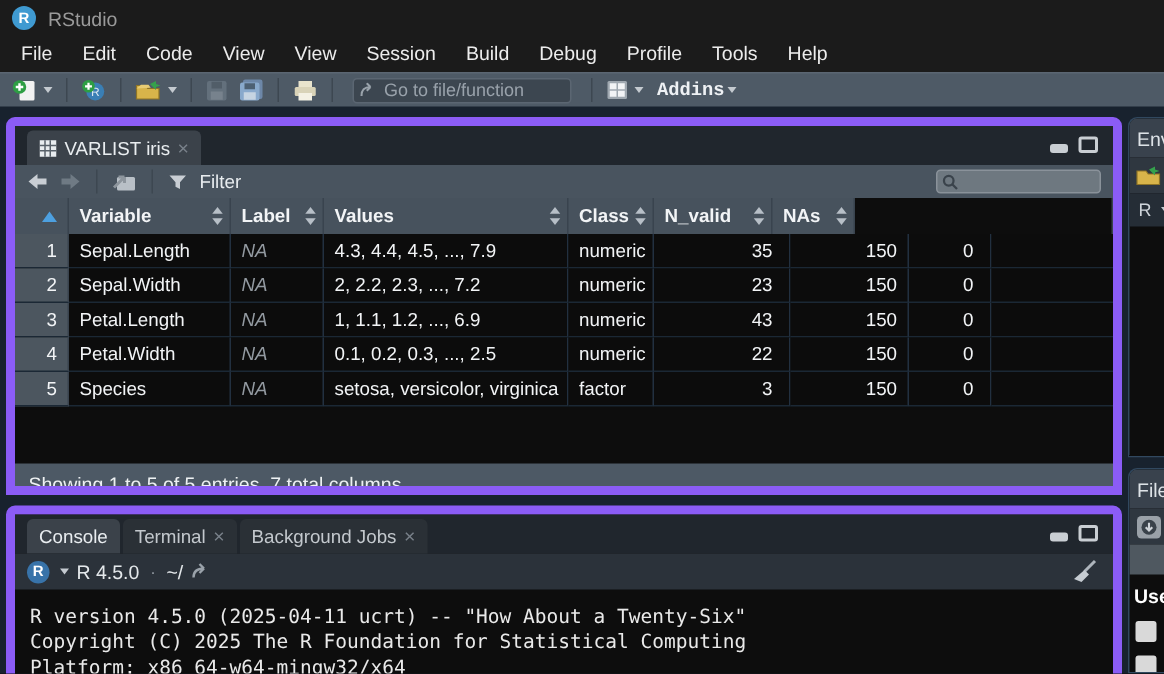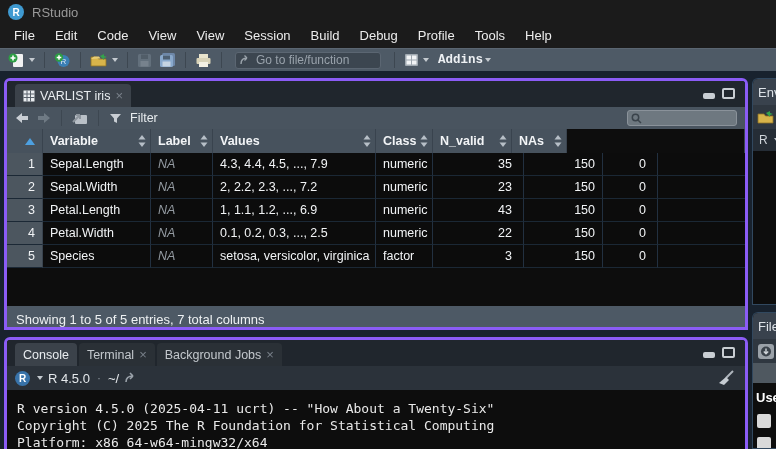--- a/index.html
+++ b/index.html
@@ -27,21 +27,21 @@
   .caret { width:0; height:0; border-left:3.5px solid transparent;
     border-right:3.5px solid transparent; border-top:4px solid #c4cad0; margin-left:2px; }
   .goto-box { width:146px; height:17px; background:#3c4650; border:1px solid #5b6672;
     border-radius:3px; display:flex; align-items:center; margin:0 6px; padding:0 4px; }
   .goto-box input { flex:1; background:transparent; border:none; outline:none;
     font-size:12px; color:#fca5a5; font-family:"Liberation Sans",sans-serif; }
   .goto-box input::placeholder { color:#99a2ab; }
   .addins { color:#eef1f4; font-size:12.5px; font-weight:bold; display:flex;
     align-items:center; margin-left:4px;font-family:Liberation Mono, monospace; }
   
-  .pane { position:absolute; background:#0d0d0d; border:3px solid #8b5cf6;
+  .pane { position:absolute; background:#0d0d0d; border:6px solid #8b5cf6;
     border-radius:6px 6px 0 0; overflow:hidden; }
   .pane-tabs { height:26px; background:#20262d; display:flex; align-items:flex-end;
     padding-left:8px; position:relative; }
   .ptab { height:23px; display:flex; align-items:center; gap:5px; padding:0 8px;
     border-radius:4px 4px 0 0; font-size:12.5px; color:#e9edf0; }
   .ptab.active { background:#3b424a; }
   .ptab.idle { background:#2a3036; color:#c3c8cd; margin-left:2px; }
   .tab-x { color:#79818a; font-size:13px; line-height:10px; }
   .winbtns { position:absolute; right:10px; top:7px; display:flex; gap:7px; align-items:center; }
   .btn-min { width:12px; height:6px; background:#c9ced3; border-radius:2px; margin-top:5px; }

